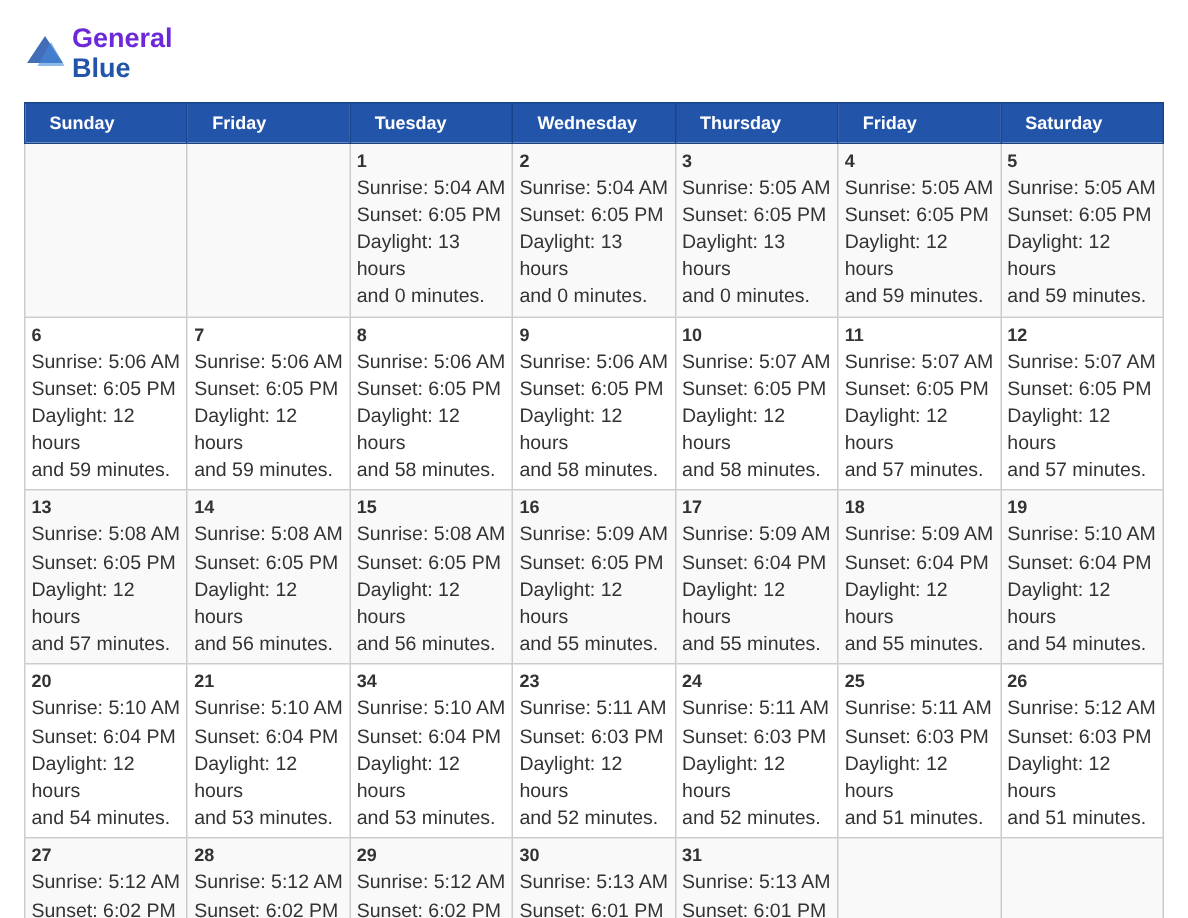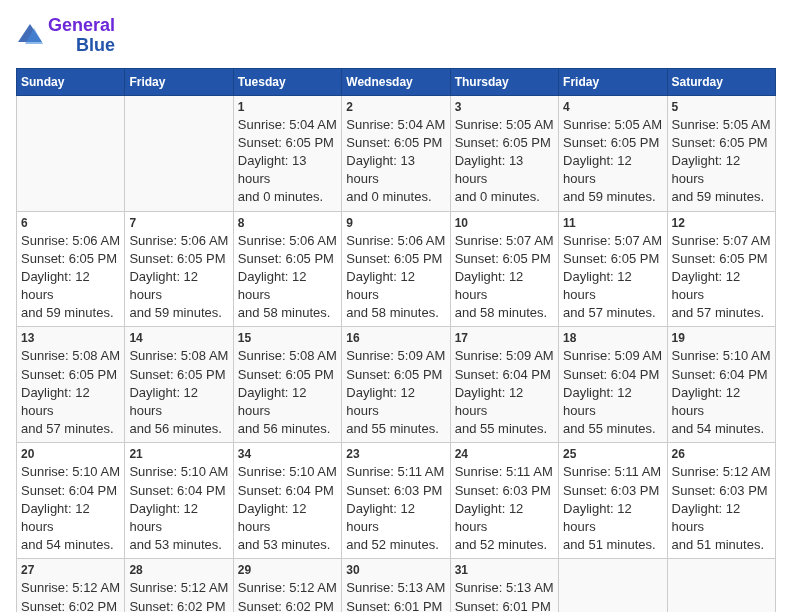--- a/index.html
+++ b/index.html
@@ -28,21 +28,20 @@
     }
     .logo-general {
       font-size: 18px;
       font-weight: bold;
       color: #6d28d9;
     }
     .logo-blue {
       font-size: 18px;
       font-weight: bold;
       color: #2255aa;
-      text-align: right;
     }
     .logo-icon {
       width: 28px;
       height: 28px;
     }
     .title-block {
       text-align: right;
     }
     .month-title {
       font-size: 36px;
@@ -56,21 +55,21 @@
     table {
       width: 100%;
       border-collapse: collapse;
       table-layout: fixed;
     }
     thead tr th {
       background-color: #2255aa;
       color: #fff;
       font-size: 12px;
       font-weight: bold;
-      padding: 6px 4px;
+      padding: 6px 16px;
       text-align: left;
       border: 1px solid #1a4488;
     }
     tbody tr td {
       border: 1px solid #ccc;
       vertical-align: top;
       padding: 4px;
       font-size: 10.5px;
       color: #333;
       height: 80px;

